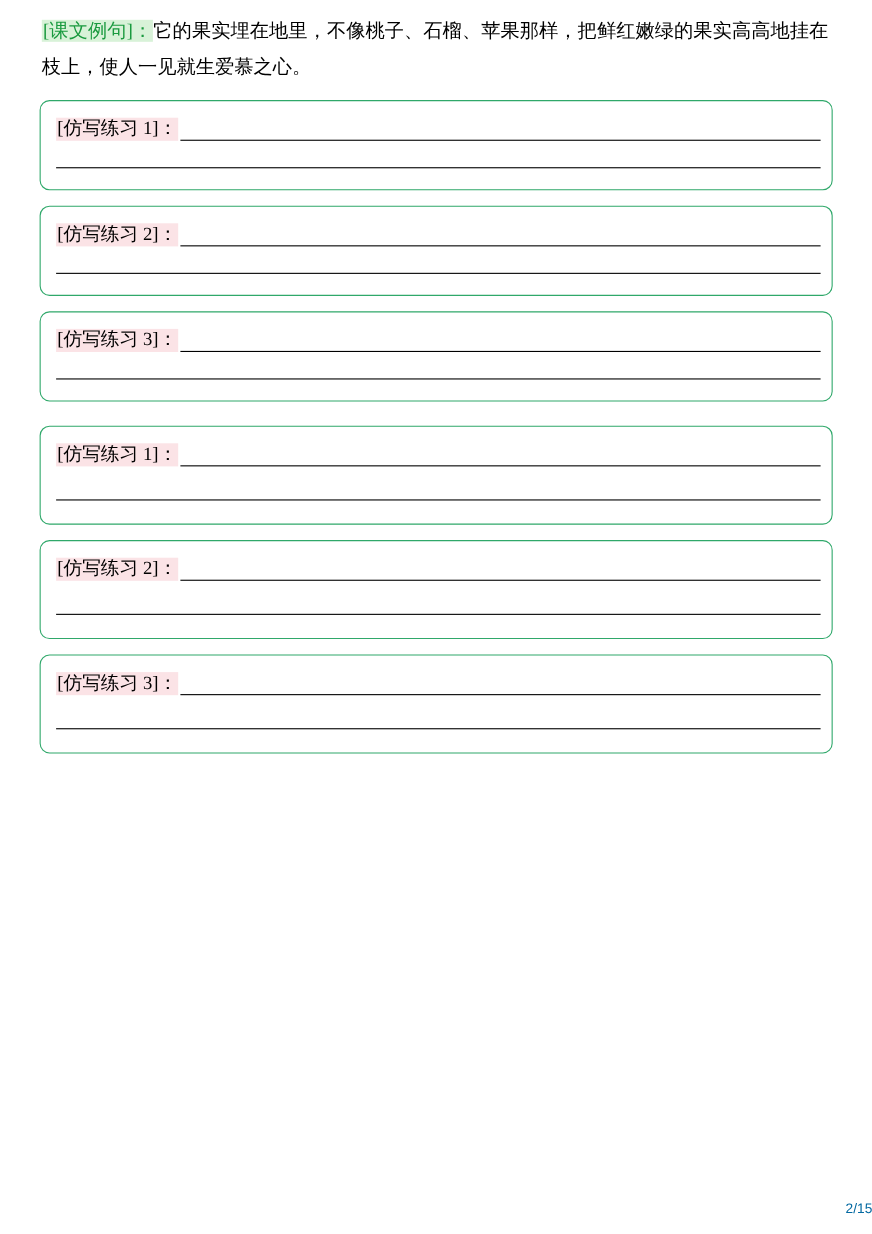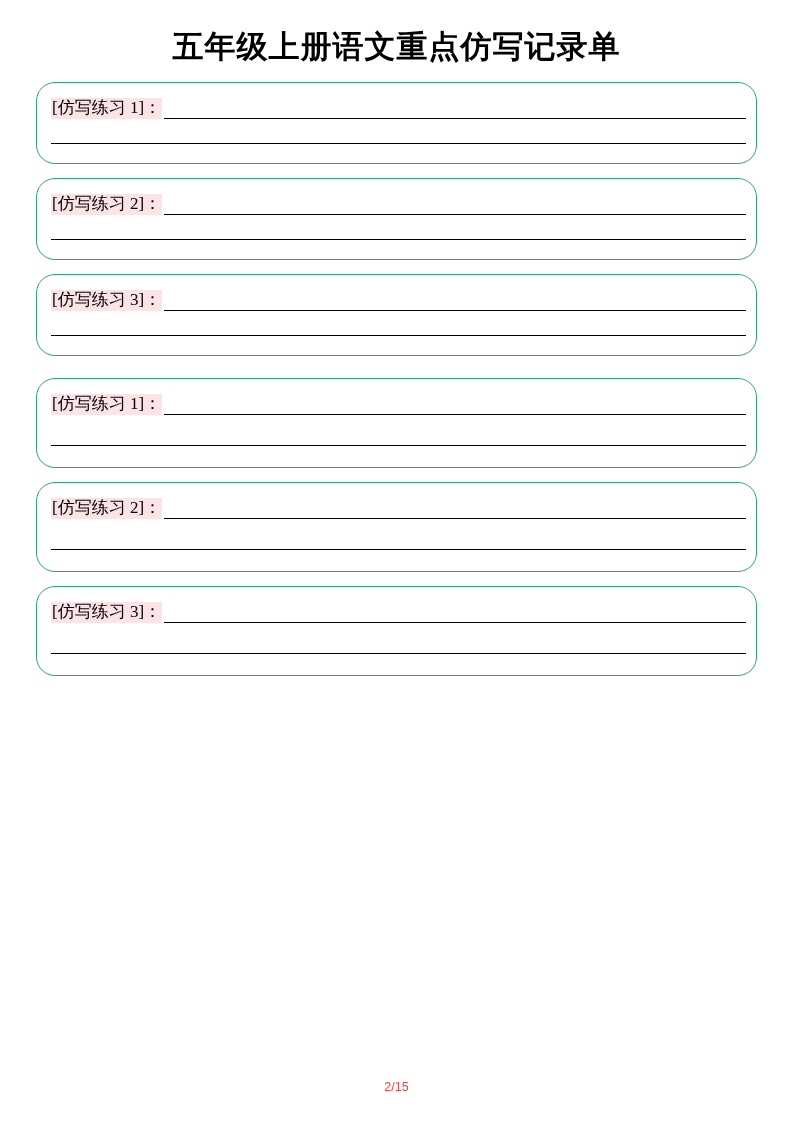--- a/index.html
+++ b/index.html
@@ -56,21 +56,21 @@
     padding-left: 2px;
     padding-right: 4px;
   }
   .tag-green {
     color: #1a9a3f;
     background: #d8f2d8;
     padding: 0 1px;
   }
   .exercise {
     border: 1.2px solid #2fa86a;
-    border-radius: 19px;
+    border-radius: 9px;
     height: 82px;
     margin-top: 14px;
     position: relative;
     box-sizing: border-box;
     padding: 0;
   }
   .exercise .row1 {
     position: absolute;
     left: 14px;
     right: 10px;
@@ -109,34 +109,36 @@
     top: 66px;
   }
   .group2 {
     margin-top: 22px;
   }
   .page-number {
     position: absolute;
     bottom: 28px;
     left: 0;
     right: 0;
-    text-align: center;
+    text-align: right;
     font-size: 12.5px;
     font-family: "Liberation Sans", sans-serif;
-    color: #ef4444;
+    color: #0369a1;
   }
 </style>
 </head>
 <body>
 
 <div class="page">
 
-  <h1 class="doc-title">五年级上册语文重点仿写记录单</h1>
 
 
+  <div class="passage">
+    <span class="tag-green">[课文例句]：</span><span>它的果实埋在地里，不像桃子、石榴、苹果那样，把鲜红嫩绿的果实高高地挂在枝上，使人一见就生爱慕之心。</span>
+  </div>
 
   <div class="exercise">
     <div class="row1">
       <span class="label">[仿写练习 1]：</span>
       <span class="rule1"></span>
     </div>
     <div class="rule2"></div>
   </div>
 
   <div class="exercise">

